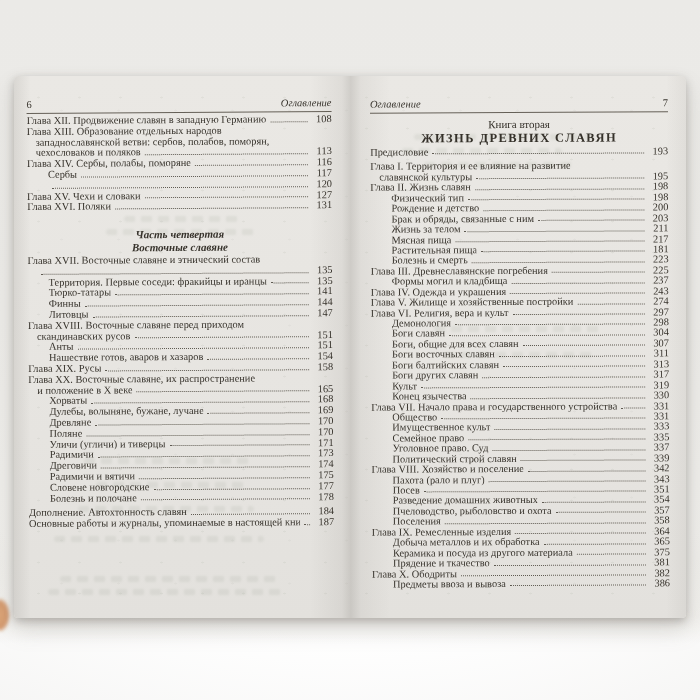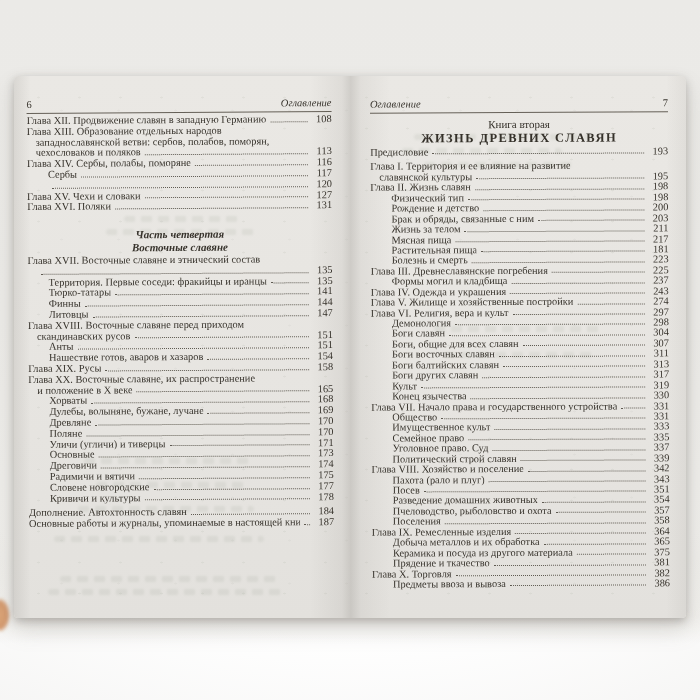--- a/index.html
+++ b/index.html
@@ -249,41 +249,41 @@
             <span class="t">Поляне</span>
             <span class="leader"></span>
             <span class="n">170</span>
           </div>
           <div class="row i2">
             <span class="t">Уличи (угличи) и тиверцы</span>
             <span class="leader"></span>
             <span class="n">171</span>
           </div>
           <div class="row i2">
-            <span class="t">Основные</span>
+            <span class="t">Радимичи</span>
             <span class="leader"></span>
             <span class="n">173</span>
           </div>
           <div class="row i2">
             <span class="t">Дреговичи</span>
             <span class="leader"></span>
             <span class="n">174</span>
           </div>
           <div class="row i2">
             <span class="t">Радимичи и вятичи</span>
             <span class="leader"></span>
             <span class="n">175</span>
           </div>
           <div class="row i2">
             <span class="t">Словене новгородские</span>
             <span class="leader"></span>
             <span class="n">177</span>
           </div>
           <div class="row i2">
-            <span class="t">Кривичи и культуры</span>
+            <span class="t">Болезнь и полочане</span>
             <span class="leader"></span>
             <span class="n">178</span>
           </div>
           <div class="row i0 g1">
             <span class="t">Дополнение. Автохтонность славян</span>
             <span class="leader"></span>
             <span class="n">184</span>
           </div>
           <div class="row i0">
             <span class="t">Основные работы и журналы, упоминаемые в настоящей книге</span>
@@ -497,21 +497,21 @@
             <span class="t">Керамика и посуда из другого материала</span>
             <span class="leader"></span>
             <span class="n">375</span>
           </div>
           <div class="row i2">
             <span class="t">Прядение и ткачество</span>
             <span class="leader"></span>
             <span class="n">381</span>
           </div>
           <div class="row i0">
-            <span class="t">Глава X. Торговля</span>
+            <span class="t">Глава X. Ободриты</span>
             <span class="leader"></span>
             <span class="n">382</span>
           </div>
           <div class="row i2">
             <span class="t">Предметы ввоза и вывоза</span>
             <span class="leader"></span>
             <span class="n">386</span>
           </div>
         </div>
     </div>

